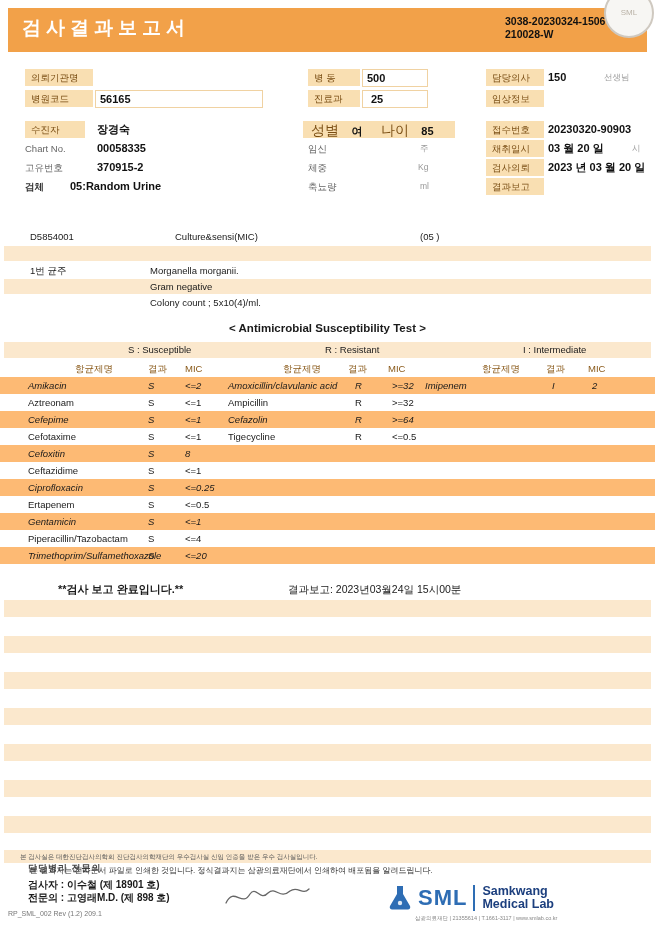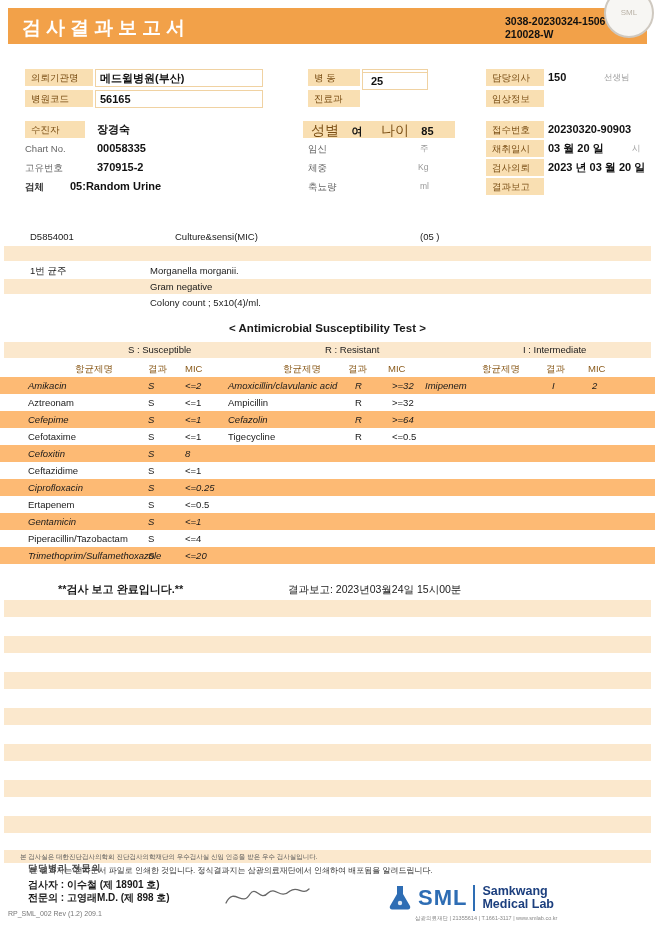--- a/index.html
+++ b/index.html
@@ -1,21 +1,21 @@
 <!DOCTYPE html>
 <html><head>
 <meta charset="utf-8">
 <style>
   html,body{margin:0;padding:0;background:#fff;}
   .page{position:relative;width:655px;height:925px;background:#fff;overflow:hidden;
         font-family:"Liberation Sans","DejaVu Sans",sans-serif;color:#1a1a1a;}
   .abs{position:absolute;white-space:nowrap;}
 
   
-  .banner{position:absolute;left:8px;top:8px;width:639px;height:36px;background:#F2A149;}
+  .banner{position:absolute;left:8px;top:8px;width:639px;height:44px;background:#F2A149;}
   .banner .title{position:absolute;left:14px;top:0;line-height:40px;font-size:19px;font-weight:bold;
                  color:#fff;letter-spacing:5px;}
   .doc-codes{position:absolute;left:497px;top:7px;font-size:10.5px;font-weight:bold;color:#111;line-height:13px;}
   .stamp-circle{position:absolute;left:604px;top:-12px;width:46px;height:46px;border-radius:50%;
                 background:#f7f6f3;border:2px solid #cfc9c0;z-index:3;
                 font-size:8px;color:#b9b2a6;text-align:center;line-height:46px;}
 
   
   .lab{background:#F9DFB2;color:#7a4e14;font-size:9.5px;line-height:17px;height:17px;padding-left:6px;box-sizing:border-box;}
   .glab{color:#666;font-size:9.5px;line-height:17px;}
@@ -54,31 +54,30 @@
   <div class="banner">
     <span class="title">검사결과보고서</span>
     <div class="doc-codes">
       <div>3038-20230324-1506</div>
       <div>210028-W</div>
     </div>
   </div>
   <div class="stamp-circle">SML</div>
 
   <div class="abs lab" style="left:25px;top:69px;width:68px;">의뢰기관명</div>
-  <div class="abs val vbox" style="left:95px;top:69px;width:168px;">메드윌병원(부산)</div>
   <div class="abs lab" style="left:308px;top:69px;width:52px;">병  동</div>
   <div class="abs val vbox" style="left:362px;top:69px;width:66px;">500</div>
   <div class="abs lab" style="left:486px;top:69px;width:58px;">담당의사</div>
   <div class="abs val" style="left:548px;top:69px;">150</div>
   <div class="abs unit" style="left:604px;top:69px;">선생님</div>
 
   <div class="abs lab" style="left:25px;top:90px;width:68px;">병원코드</div>
   <div class="abs val vbox" style="left:95px;top:90px;width:168px;">56165</div>
   <div class="abs lab" style="left:308px;top:90px;width:52px;">진료과</div>
-  <div class="abs val vbox" style="left:362px;top:72px;width:66px;padding-left:8px;">25</div>
+  <div class="abs val vbox" style="left:362px;top:90px;width:66px;padding-left:8px;">25</div>
   <div class="abs lab" style="left:486px;top:90px;width:58px;">임상정보</div>
 
   <div class="abs lab" style="left:25px;top:121px;width:60px;">수진자</div>
   <div class="abs val" style="left:97px;top:121px;">장경숙</div>
   <div class="abs strip" style="left:303px;top:121px;width:152px;">
     <span class="sl" style="padding-left:8px;">성별</span>
     <span class="sv" style="padding-left:8px;">여</span>
     <span class="sl" style="padding-left:14px;">나이</span>
     <span class="sv" style="padding-left:8px;">85</span>
   </div>

